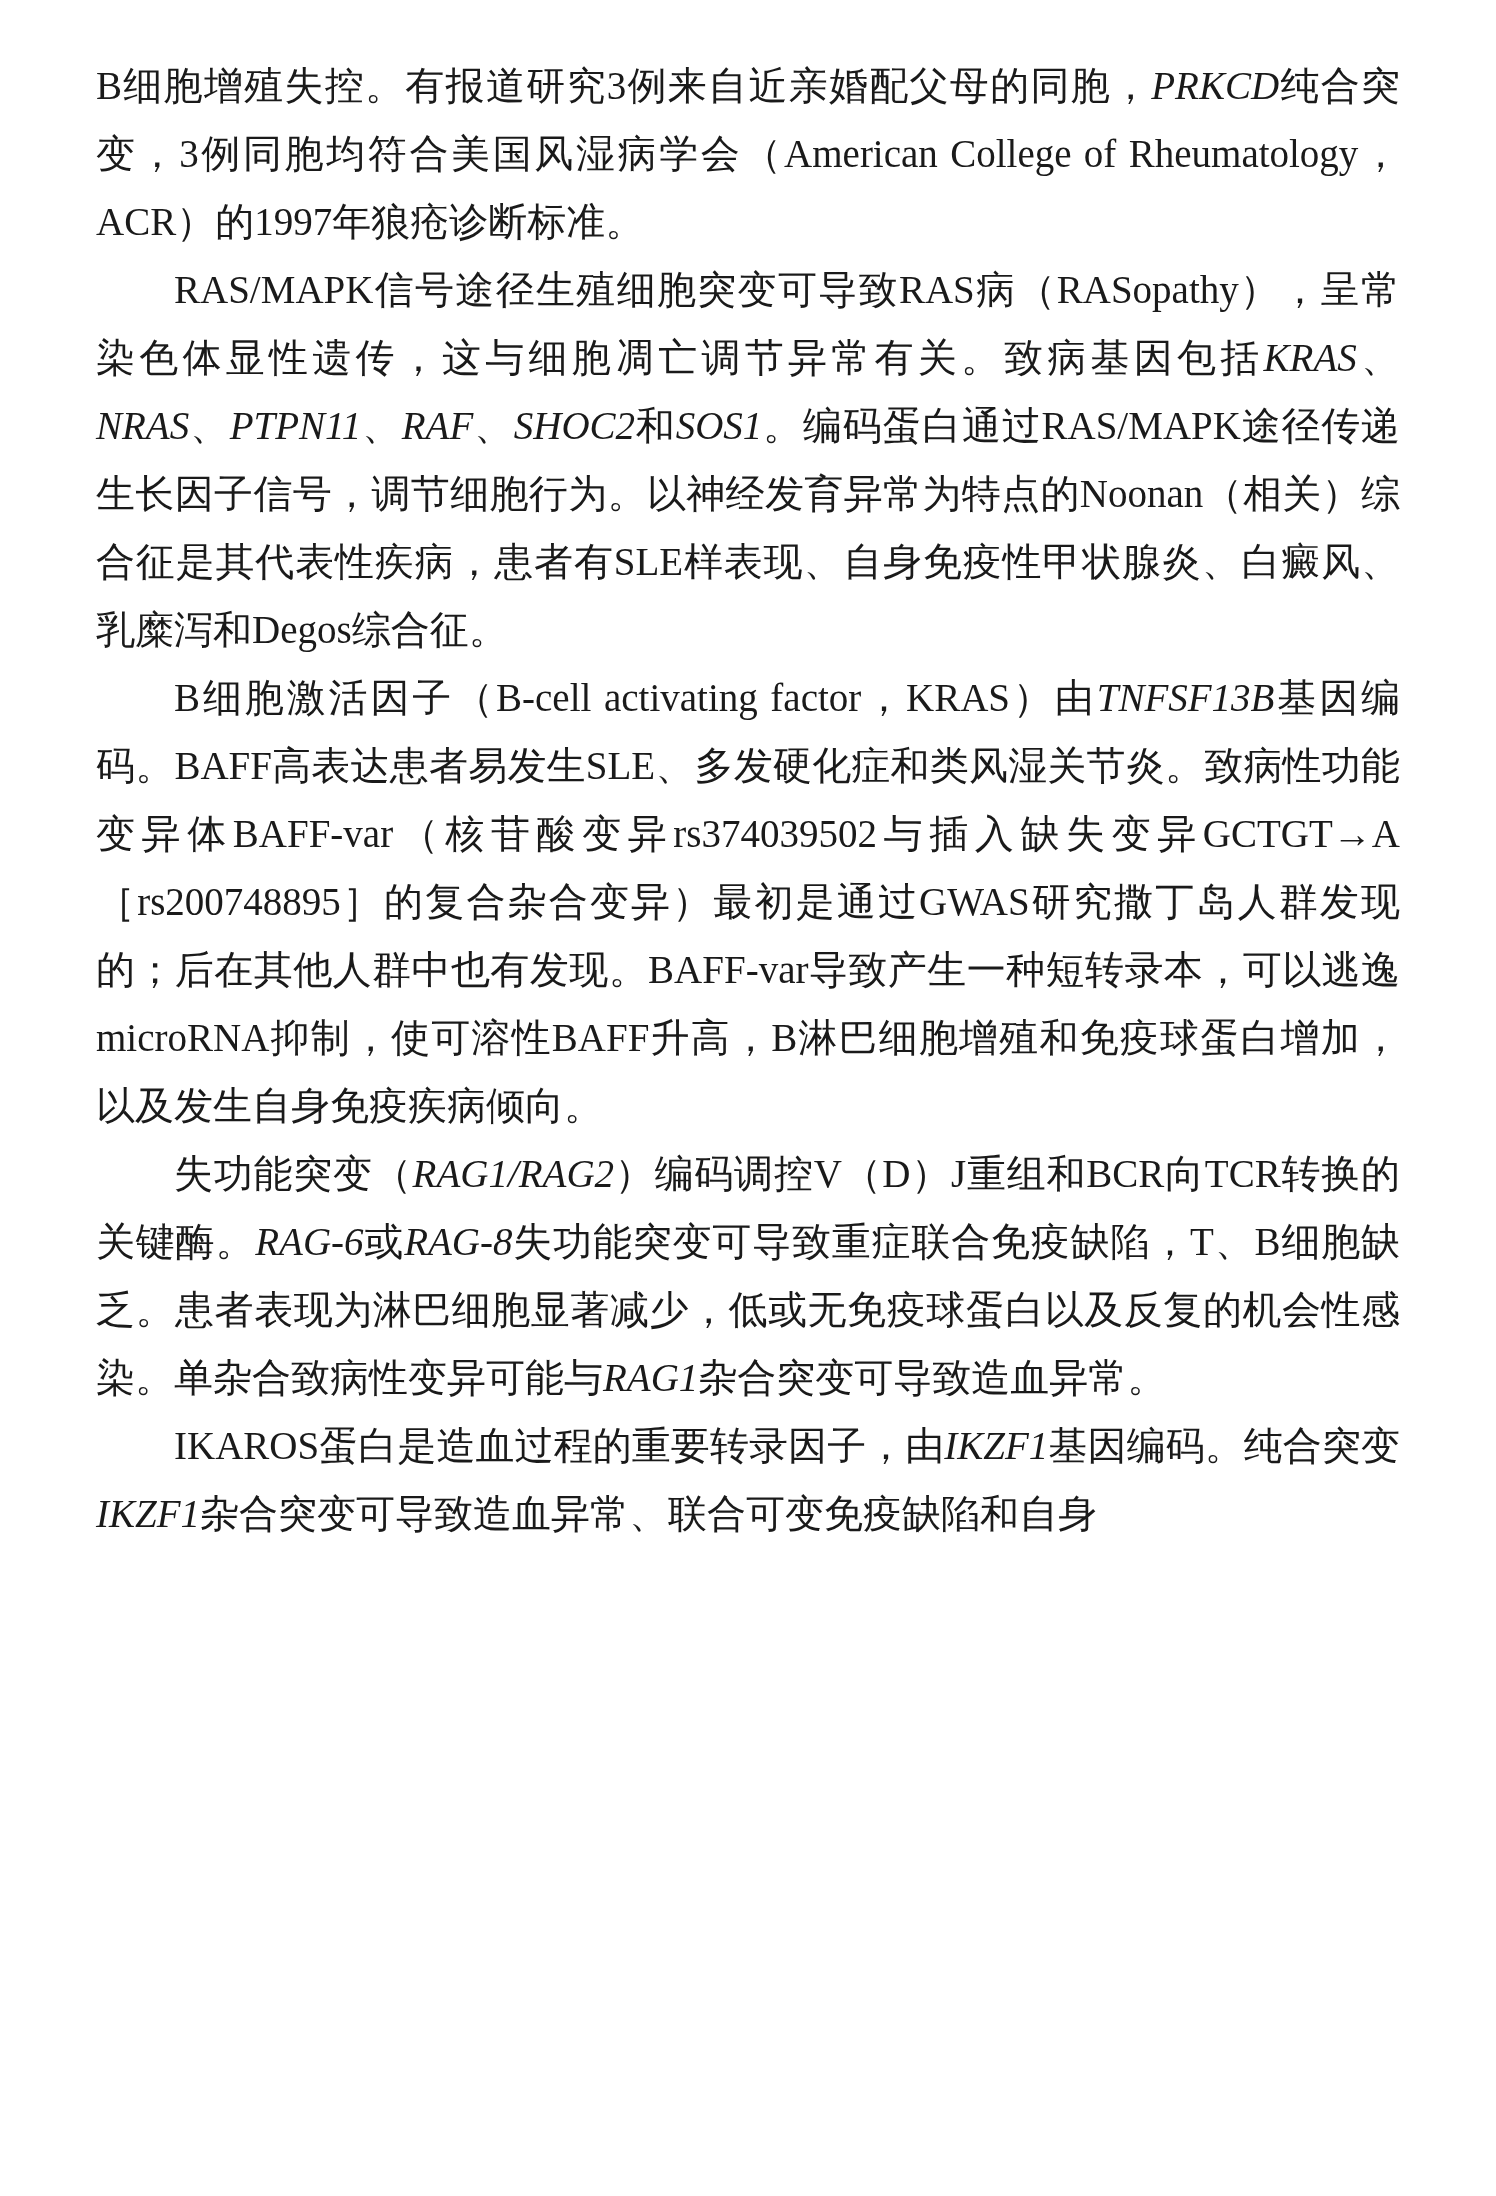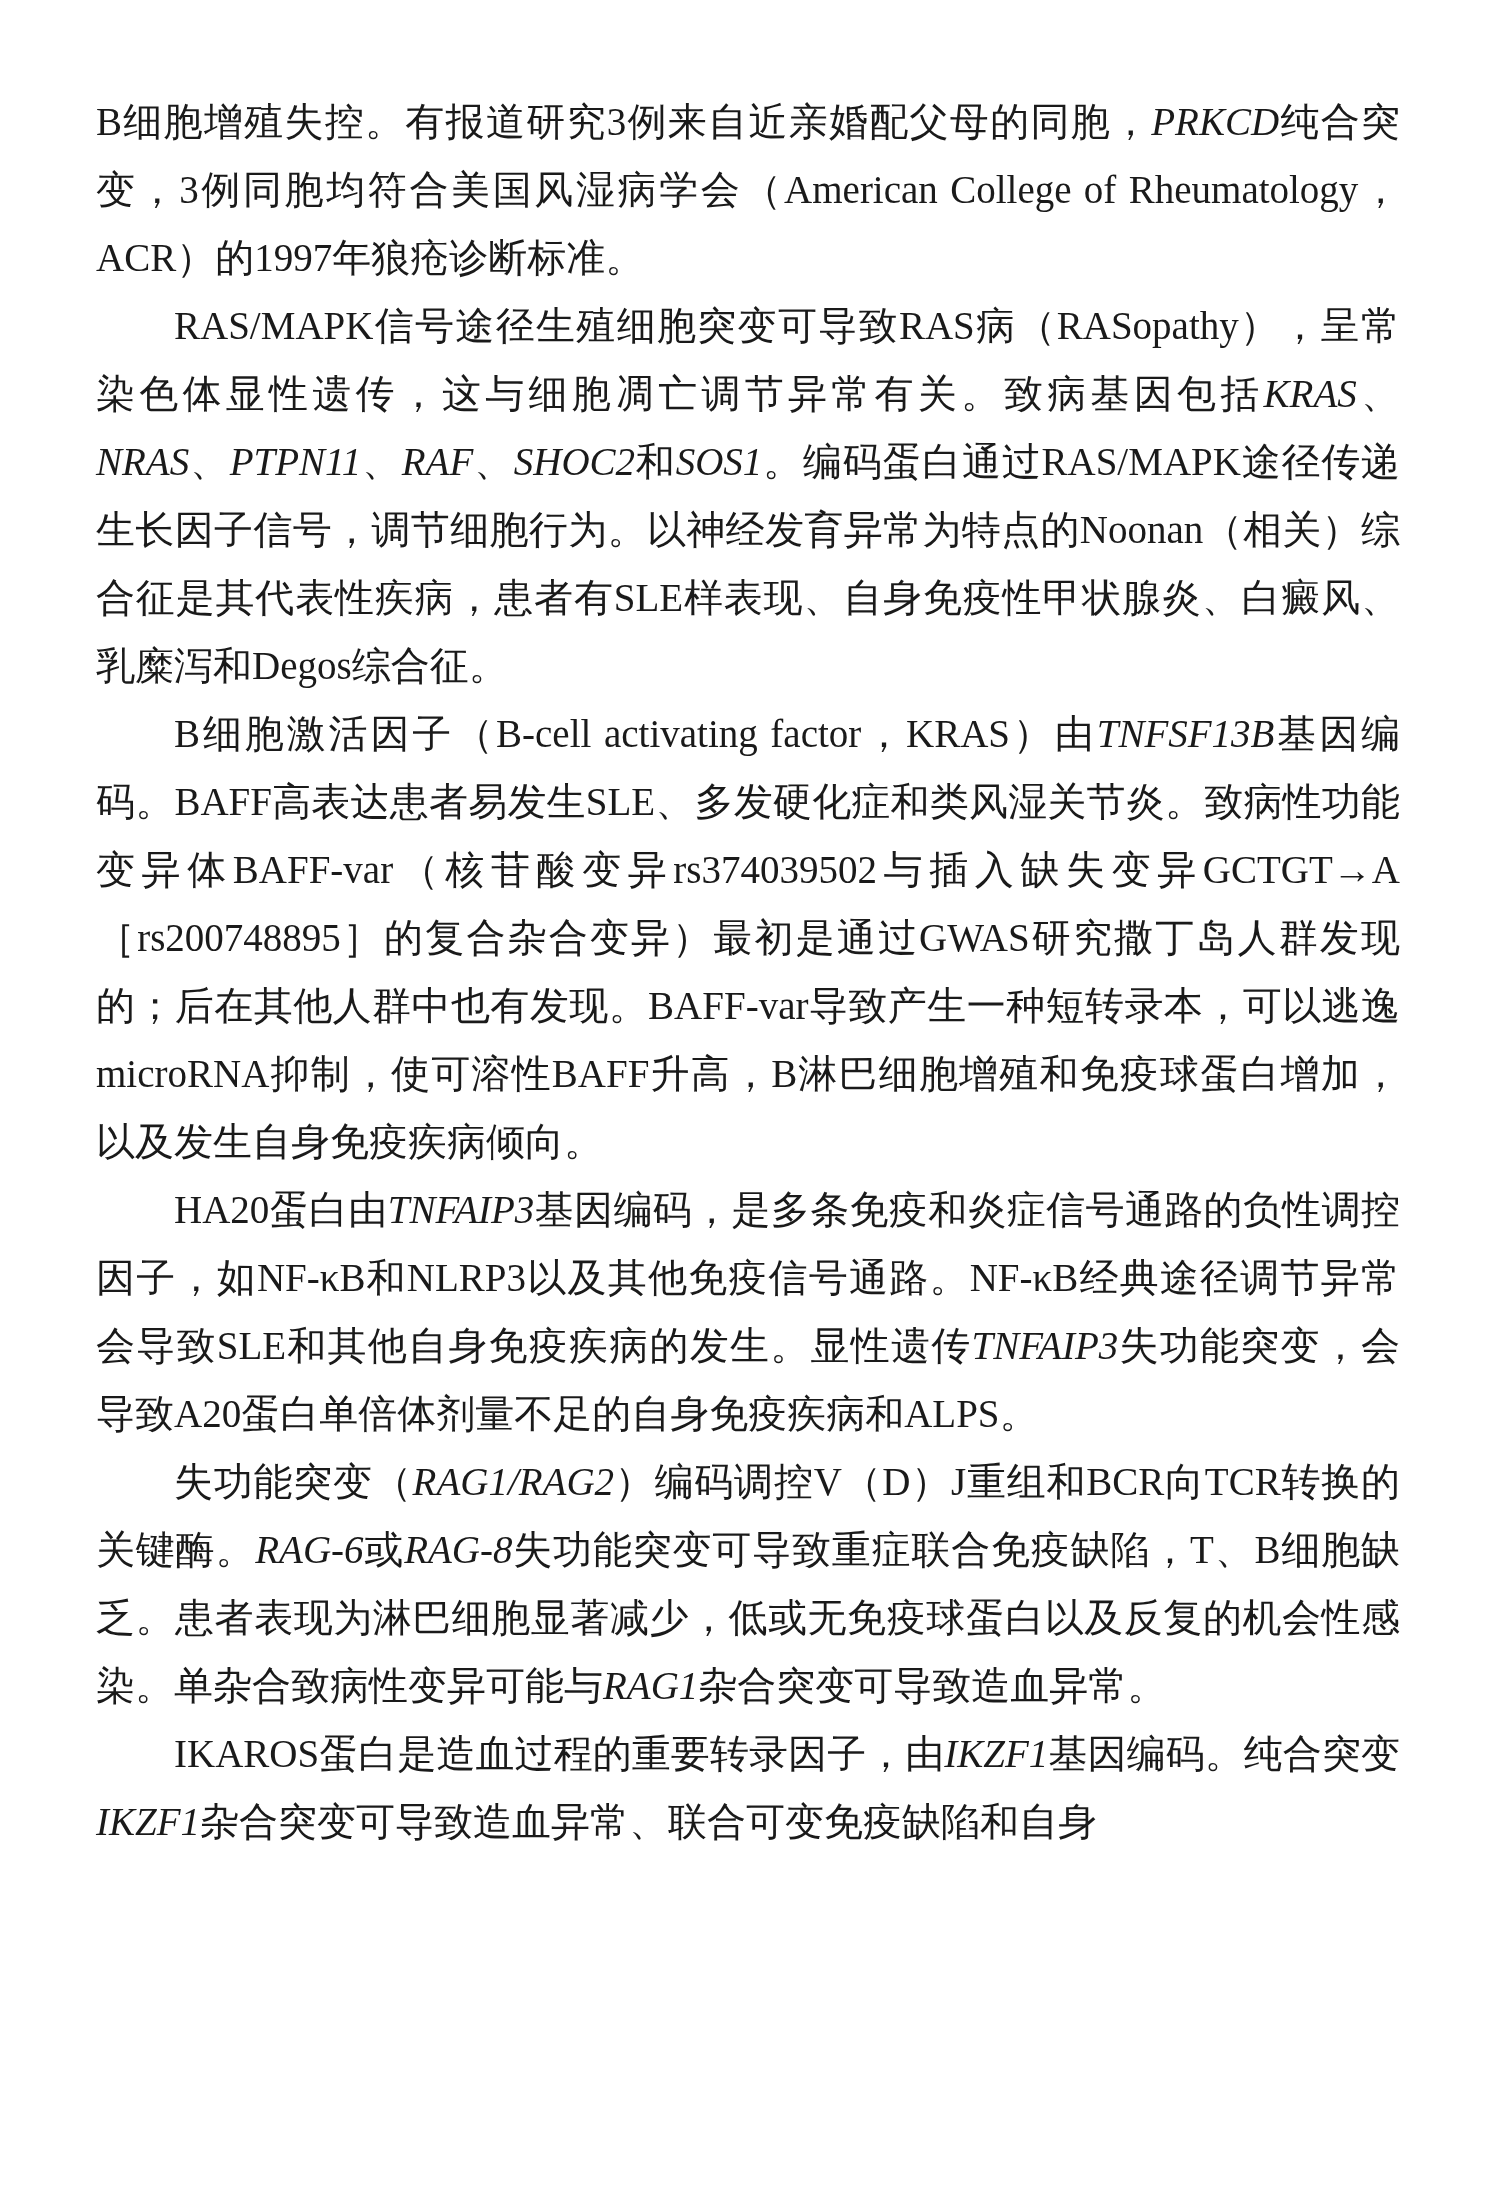--- a/index.html
+++ b/index.html
@@ -10,21 +10,21 @@
   body {
     width: 1496px;
     height: 2196px;
     font-family: "Liberation Serif", "DejaVu Serif", serif;
     color: #1a1a1a;
   }
   .page {
     box-sizing: border-box;
     width: 1496px;
     height: 2196px;
-    padding: 88px 96px 40px 96px;
+    padding: 52px 96px 40px 96px;
     background: #ffffff;
   }
   .body-text {
     font-size: 39px;
     line-height: 68px;
     text-align: justify;
     text-justify: inter-character;
     letter-spacing: 0px;
   }
   p.para {
@@ -41,17 +41,16 @@
   }
 </style>
 </head>
 <body>
 
 <div class="page">
   <div class="body-text" id="body-text">
       <p class="para no-indent"><span>B细胞增殖失控。有报道研究3例来自近亲婚配父母的同胞，</span><span class="ital">PRKCD</span><span>纯合突变，3例同胞均符合美国风湿病学会（American College of Rheumatology，ACR）的1997年狼疮诊断标准。</span></p>
       <p class="para"><span>RAS/MAPK信号途径生殖细胞突变可导致RAS病（RASopathy），呈常染色体显性遗传，这与细胞凋亡调节异常有关。致病基因包括</span><span class="ital">KRAS</span><span>、</span><span class="ital">NRAS</span><span>、</span><span class="ital">PTPN11</span><span>、</span><span class="ital">RAF</span><span>、</span><span class="ital">SHOC2</span><span>和</span><span class="ital">SOS1</span><span>。编码蛋白通过RAS/MAPK途径传递生长因子信号，调节细胞行为。以神经发育异常为特点的Noonan（相关）综合征是其代表性疾病，患者有SLE样表现、自身免疫性甲状腺炎、白癜风、乳糜泻和Degos综合征。</span></p>
       <p class="para"><span>B细胞激活因子（B-cell activating factor，KRAS）由</span><span class="ital">TNFSF13B</span><span>基因编码。BAFF高表达患者易发生SLE、多发硬化症和类风湿关节炎。致病性功能变异体BAFF-var（核苷酸变异rs374039502与插入缺失变异GCTGT→A［rs200748895］的复合杂合变异）最初是通过GWAS研究撒丁岛人群发现的；后在其他人群中也有发现。BAFF-var导致产生一种短转录本，可以逃逸microRNA抑制，使可溶性BAFF升高，B淋巴细胞增殖和免疫球蛋白增加，以及发生自身免疫疾病倾向。</span></p>
-      <p class="para"><span>HA20蛋白由</span><span class="ital">TNFAIP3</span><span>基因编码，是多条免疫和炎症信号通路的负性调控因子，如NF-κB和NLRP3以及其他免疫信号通路。NF-κB经典途径调节异常会导致SLE和其他自身免疫疾病的发生。显性遗传</span><span class="ital">TNFAIP3</span><span>失功能突变，会导致A20蛋白单倍体剂量不足的自身免疫疾病和ALPS。</span></p>
       <p class="para"><span>失功能突变（</span><span class="ital">RAG1/RAG2</span><span>）编码调控V（D）J重组和BCR向TCR转换的关键酶。</span><span class="ital">RAG-6</span><span>或</span><span class="ital">RAG-8</span><span>失功能突变可导致重症联合免疫缺陷，T、B细胞缺乏。患者表现为淋巴细胞显著减少，低或无免疫球蛋白以及反复的机会性感染。单杂合致病性变异可能与</span><span class="ital">RAG1</span><span>杂合突变可导致造血异常。</span></p>
       <p class="para"><span>IKAROS蛋白是造血过程的重要转录因子，由</span><span class="ital">IKZF1</span><span>基因编码。纯合突变</span><span class="ital">IKZF1</span><span>杂合突变可导致造血异常、联合可变免疫缺陷和自身</span></p>
     </div>
 </div>
 
 </body></html>

